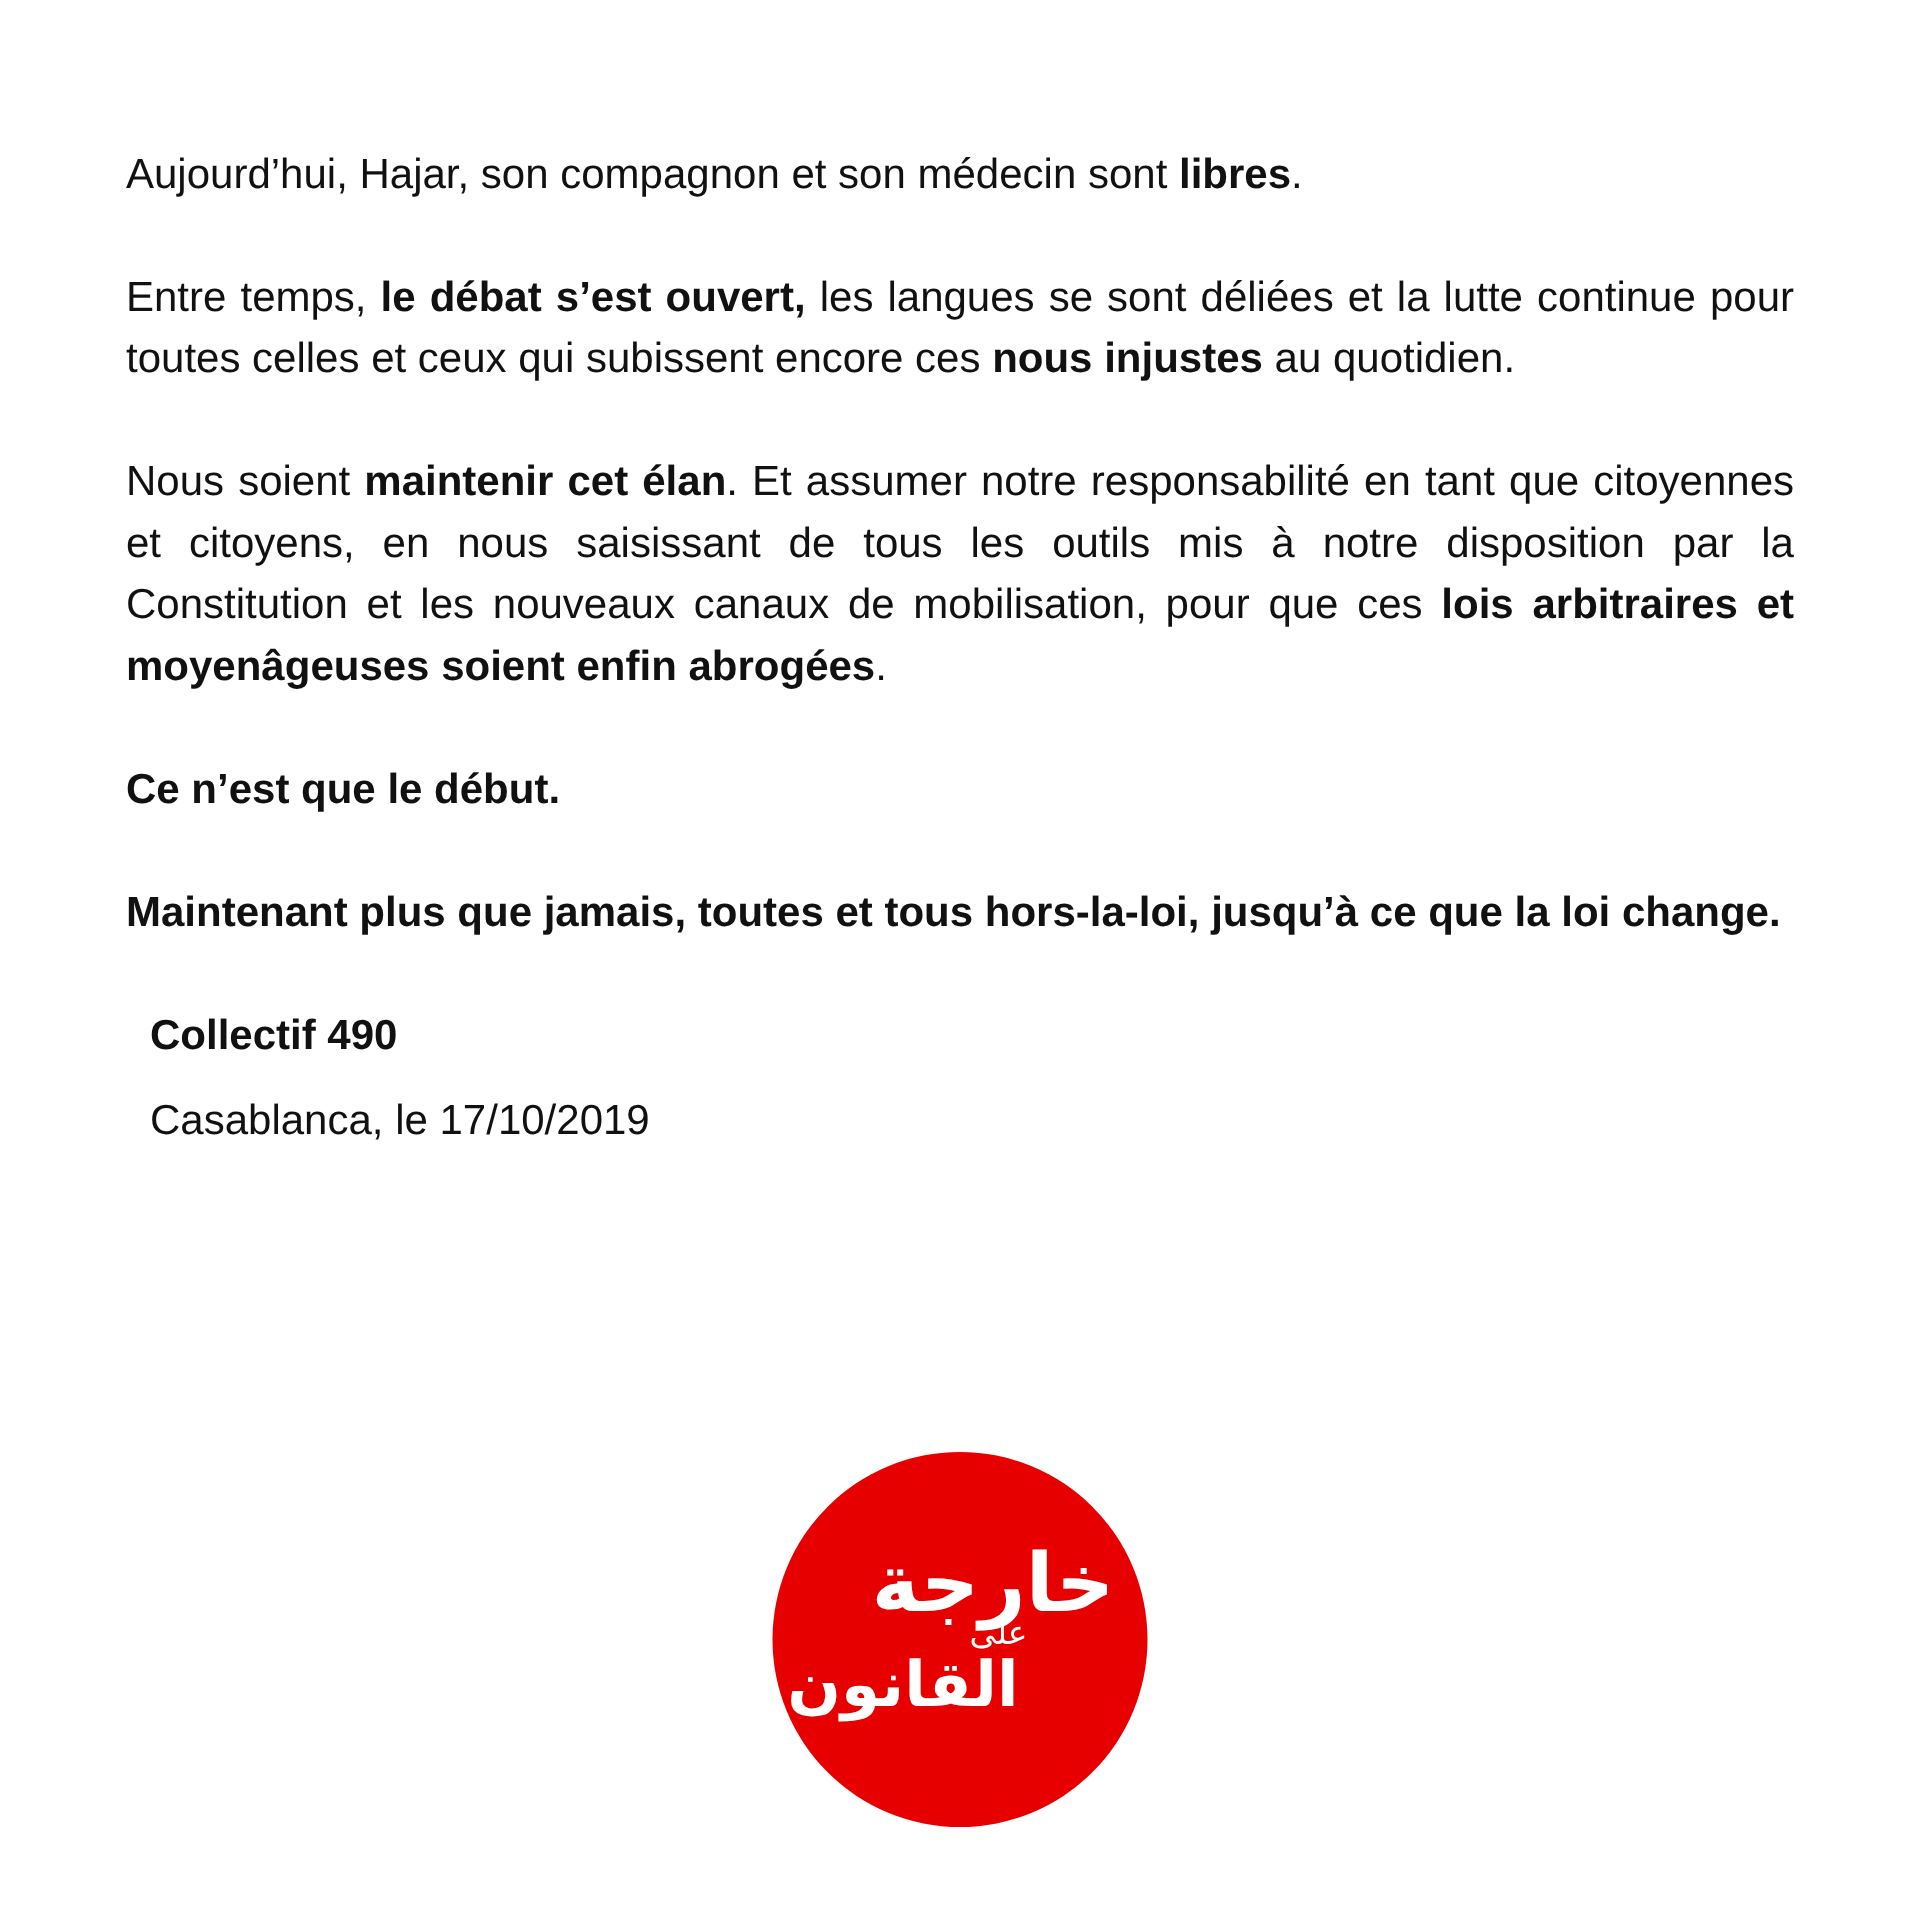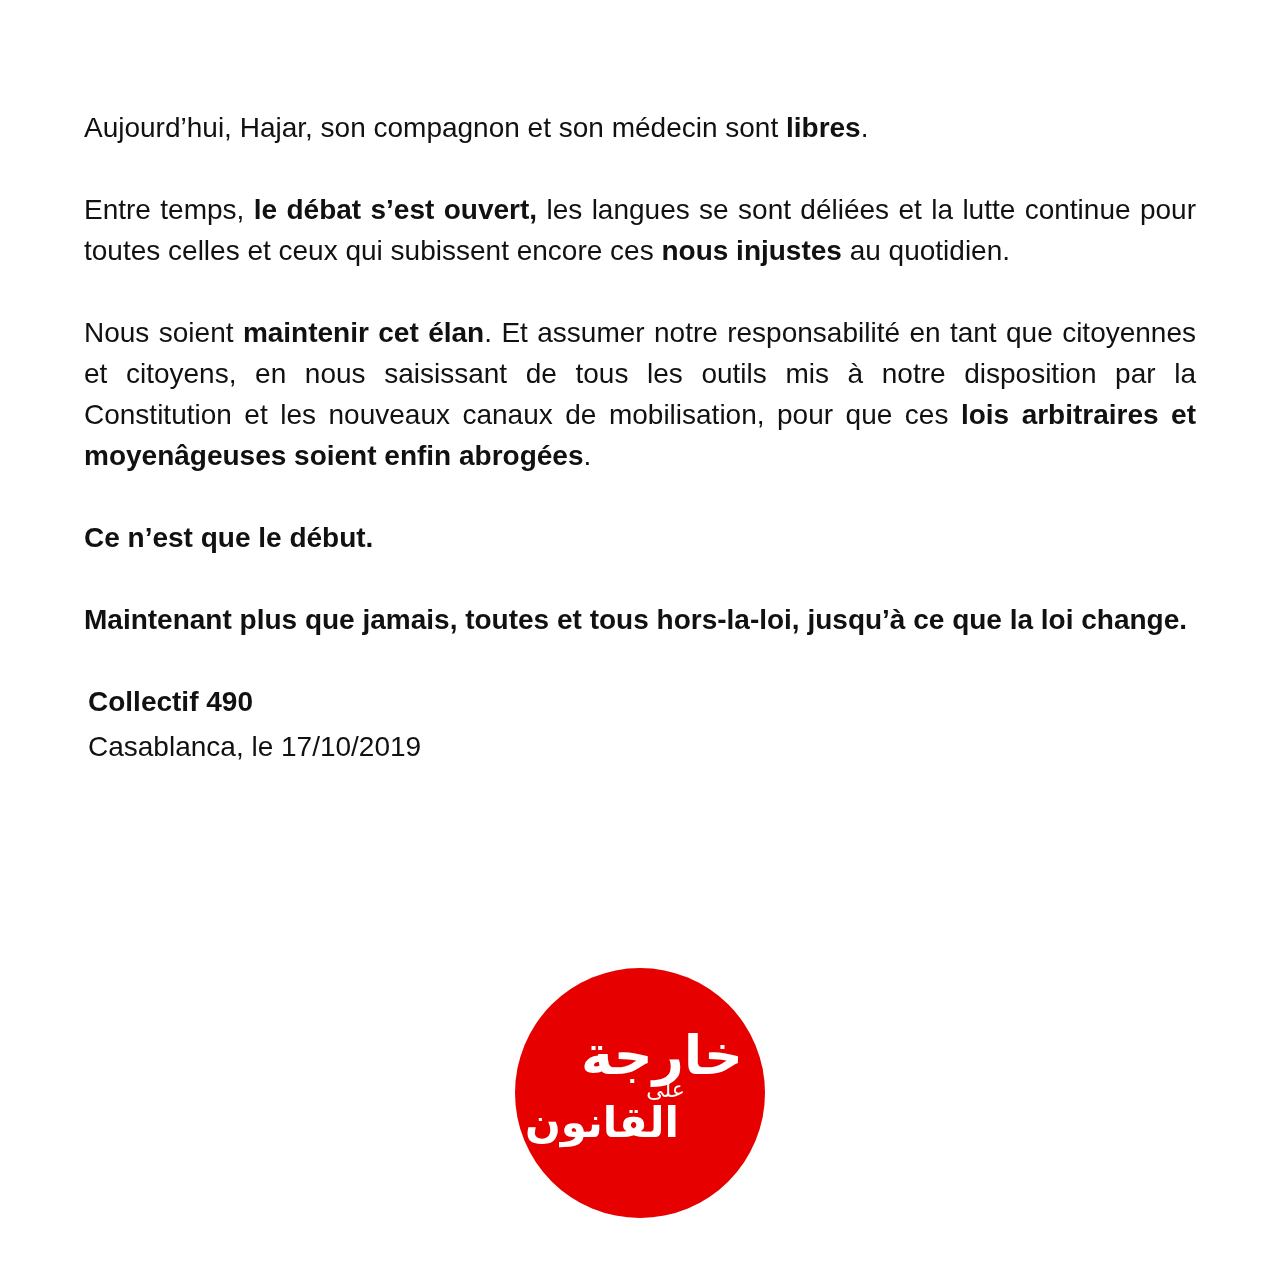--- a/index.html
+++ b/index.html
@@ -17,29 +17,29 @@
     }
     .page {
       position: absolute;
       left: 84px;
       top: 95px;
       width: 1112px;
     }
     .para {
       font-size: 28px;
       line-height: 41px;
-      margin: 12px 0 41px 0;
+      margin: 0 0 41px 0;
       text-align: justify;
       text-align-last: left;
     }
     .para b {
       font-weight: bold;
     }
     .signature {
-      margin: 4px;
+      margin: 16px;
       font-size: 28px;
       line-height: 41px;
     }
     .logo {
       position: absolute;
       left: 515px;
       top: 968px;
       width: 250px;
       height: 250px;
       border-radius: 50%;

